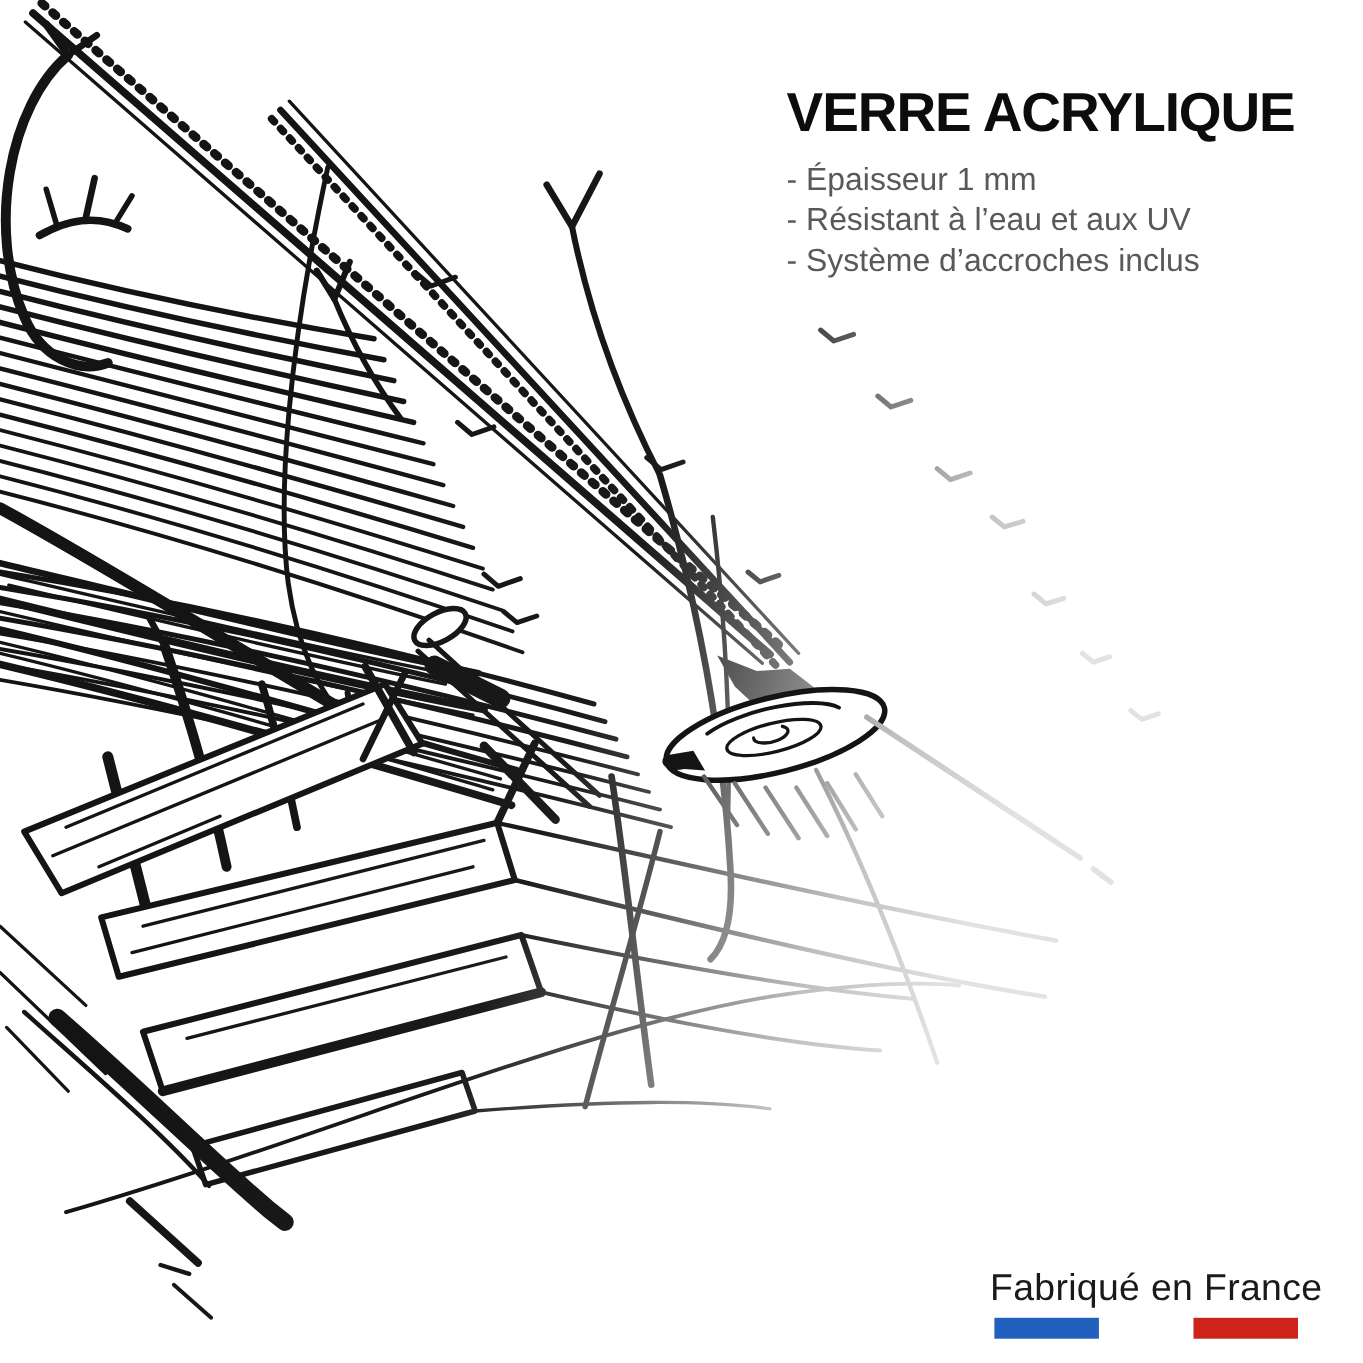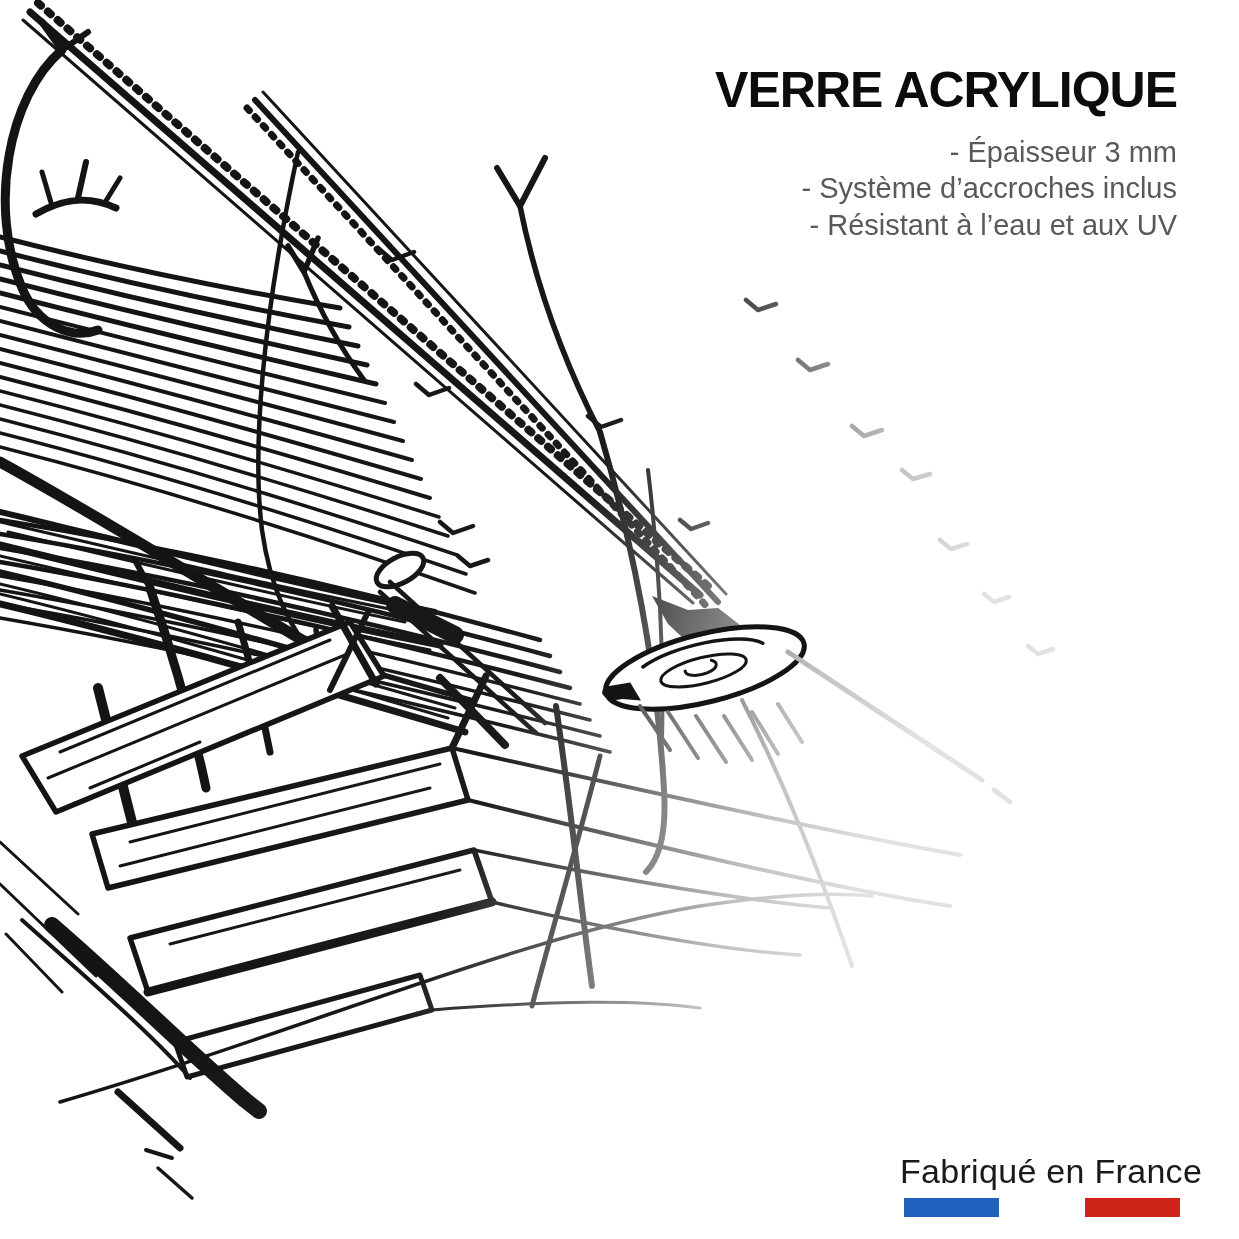--- a/index.html
+++ b/index.html
@@ -8,22 +8,22 @@
     background:#ffffff;
     font-family:"Liberation Sans", sans-serif;
     position:relative;
     overflow:hidden;
   }
   .sketch{
     position:absolute;left:0;top:0;width:1239px;height:1239px;
   }
   .info-block{
     position:absolute;
-    top:64px;right:62px;
-    text-align:right;
+    top:76px;right:62px;
+    text-align:left;
   }
   .title{
     font-size:50px;
     font-weight:bold;
     letter-spacing:-1px;
     color:#0c0c0c;
     margin:0 0 17px 0;
     line-height:1.05;
   }
   .features{margin:0;padding:0;list-style:none;}
@@ -203,23 +203,23 @@
       <path stroke-width="3" d="M0,842 L78,914 M0,884 L96,976 M6,934 L62,992"></path>
     </g>
 
     <path stroke-width="3.5" d="M60,1102 C300,1032 520,936 700,906 C780,894 832,892 872,896"></path>
   </g>
 </svg>
 
 <div class="info-block">
   <h1 class="title">VERRE ACRYLIQUE</h1>
   <div class="features">
-    <div>- Épaisseur 3 mm</div>
+    <div>- Épaisseur 1 mm</div>
+    <div>- Résistant à l’eau et aux UV</div>
     <div>- Système d’accroches inclus</div>
-    <div>- Résistant à l’eau et aux UV</div>
   </div>
 </div>
 
 <div class="made-in">
   <div class="made-in-label">Fabriqué en France</div>
   <div class="flag-bars">
     <div class="flag-bar blue"></div>
     <div class="flag-bar red"></div>
   </div>
 </div>

